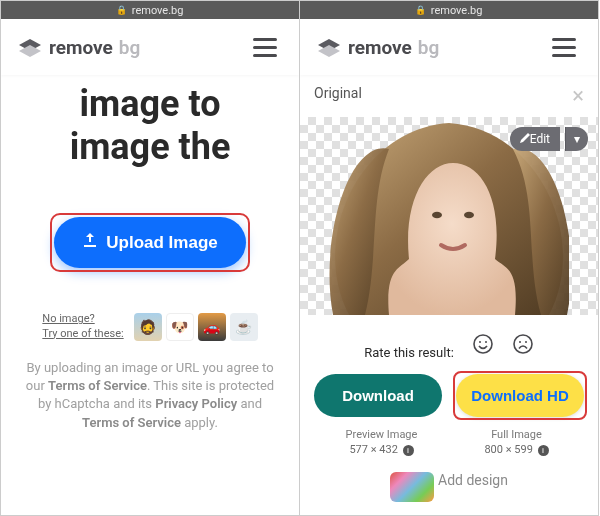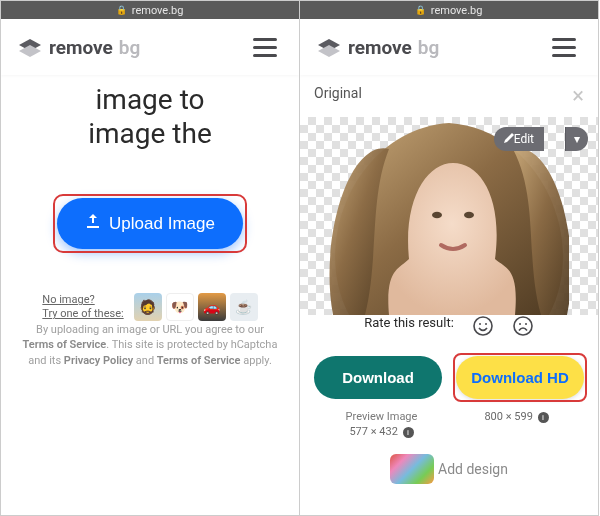--- a/index.html
+++ b/index.html
@@ -32,26 +32,26 @@
     padding: 0 16px;
     box-shadow: 0 1px 3px rgba(0,0,0,0.04);
   }
   .logo { display: flex; align-items: center; gap: 6px; font-size: 19px; font-weight: 700; }
   .logo .mark { display: inline-flex; }
   .logo .r1 { color: #4a4a4e; }
   .logo .r2 { color: #b9b9bd; font-weight: 600; }
   .hamburger { display: flex; flex-direction: column; gap: 5px; cursor: pointer; padding: 6px; }
   .hamburger span { width: 24px; height: 3px; background: #4a4a4e; border-radius: 2px; }
   .left-body { padding: 8px 14px 0; text-align: center; flex: 1; }
-  .headline { font-size: 28px; font-weight: 400; color: #2a2a2a; line-height: 1.2; }
+  .headline { font-size: 36px; font-weight: 700; color: #2a2a2a; line-height: 1.2; }
   .upload-wrap { margin-top: 48px; display:flex; justify-content:center; }
   .upload-btn {
     background: #0d6efd;
     color: #fff;
-    font-weight: 400;
+    font-weight: 700;
     font-size: 17px;
     border: none;
     border-radius: 28px;
     padding: 15px 28px;
     display: inline-flex; align-items: center; gap: 8px;
     box-shadow: 0 4px 12px rgba(13,110,253,0.4);
     cursor: pointer;
     position: relative;
   }
   .upload-highlight {
@@ -66,21 +66,21 @@
   .thumbs { display:flex; gap:4px; }
   .thumb {
     width: 28px; height: 28px; border-radius: 4px; background: #ddd;
     display:flex; align-items:center; justify-content:center; font-size:14px;
     overflow:hidden;
   }
   .thumb.a { background: linear-gradient(#a9d0ea,#e2d2b0); }
   .thumb.b { background: #fff; border:1px solid #eee; }
   .thumb.c { background: linear-gradient(#e39b46,#3a3a3a); }
   .thumb.d { background: #e8edf1; }
-  .legal { font-size: 11px; color:#a0a0a0; padding: 0 6px; line-height:1.4; }
+  .legal { margin-top: 18px; font-size: 13px; color:#a0a0a0; padding: 0 6px; line-height:1.4; }
   .legal .lk { color:#8a8a8a; font-weight:600; }
 
   
   .tabs-row { display:flex; padding: 10px 14px 6px; gap:30px; }
   .tab { font-size: 14px; color:#555; padding-bottom: 4px; cursor:pointer; }
   .tab.active { color:#0d6efd; font-weight:700; border-bottom: 3px solid #0d6efd; }
   .close-x { margin-left:auto; color:#c6c6c6; font-size:22px; cursor:pointer; line-height:1; }
   .preview {
     margin: 4px 0 0;
     position: relative;
@@ -91,53 +91,53 @@
       linear-gradient(45deg,transparent 75%,#e0e0e0 75%),
       linear-gradient(-45deg,transparent 75%,#e0e0e0 75%);
     background-size: 16px 16px;
     background-position: 0 0, 0 8px, 8px -8px, -8px 0;
     display:flex; align-items:flex-end; justify-content:center;
     overflow:hidden;
   }
   .subject { position:relative; width:240px; height:196px; }
   .subject svg { width:100%; height:100%; }
   .edit-pill {
-    position:absolute; top:10px; right:54px;
+    position:absolute; top:10px; right:38px;
     background:#6c6c72; color:#fff; font-size:12px;
     border-radius: 16px 0 0 16px;
     padding:5px 10px; display:flex; align-items:center; gap:0;
     cursor:pointer;
   }
   .edit-drop {
     position:absolute; top:10px; right:10px;
     background:#6c6c72; color:#fff; font-size:12px;
     border-radius: 0 16px 16px 0;
     padding:5px 8px; cursor:pointer;
     border-left:1px solid #5a5a60;
   }
-  .rate-row { font-size:13px; color:#2a2a2a; display:flex; align-items:flex-start; justify-content:center; gap:18px; }
+  .rate-row { margin-top:18px; font-size:13px; color:#2a2a2a; display:flex; align-items:flex-end; justify-content:center; gap:18px; }
   .rate-row .face { font-size:20px; color:#4a4a4e; cursor:pointer; }
   .dl-row { display:flex; gap:14px; padding: 14px 14px 6px; }
   .dl-btn {
     flex:1; border:none; border-radius: 26px; font-weight:700; font-size:15px;
     padding:13px 0; cursor:pointer; position:relative;
   }
   .dl-primary { background:#0f766e; color:#fff; }
   .dl-secondary { background:#fde047; color:#0d6efd; box-shadow: 0 1px 4px rgba(0,0,0,0.15); }
   .dl-secondary .upload-highlight { inset:-3px; border-radius:8px; }
   .dl-meta { display:flex; padding: 4px 14px 0; }
   .dl-meta > div { flex:1; text-align:center; font-size:11px; color:#7a7a7a; line-height:1.4; }
   .dl-meta .dim { color:#6a6a6a; }
   .info-dot {
     display:inline-flex; width:11px; height:11px; border-radius:50%;
     background:#555; color:#fff; font-size:8px; align-items:center; justify-content:center;
     margin-left:2px;
   }
   .add-design {
-    margin: 14px auto 0; display:flex; align-items:center; gap:4px;
+    margin: 14px auto 0; display:flex; gap:4px;
     color:#8a8a8a; font-size:14px; justify-content:center;
   }
   .swatch {
     width:44px; height:30px; border-radius:6px;
     background: linear-gradient(135deg,#d54,#e8b,#7bd,#7c5,#f94);
   }
 </style>
 </head>
 <body>
 
@@ -297,20 +297,21 @@
 
   <div class="dl-meta">
     <div>
       <div>Preview Image</div>
       <div class="dim">
         <span>577 × 432</span>
         <span class="info-dot">i</span>
       </div>
     </div>
     <div>
+      <div>Full Image</div>
       <div class="dim">
         <span>800 × 599</span>
         <span class="info-dot">i</span>
       </div>
     </div>
   </div>
 
   <div class="add-design">
     <div class="swatch"></div>
     <span>Add design</span>

